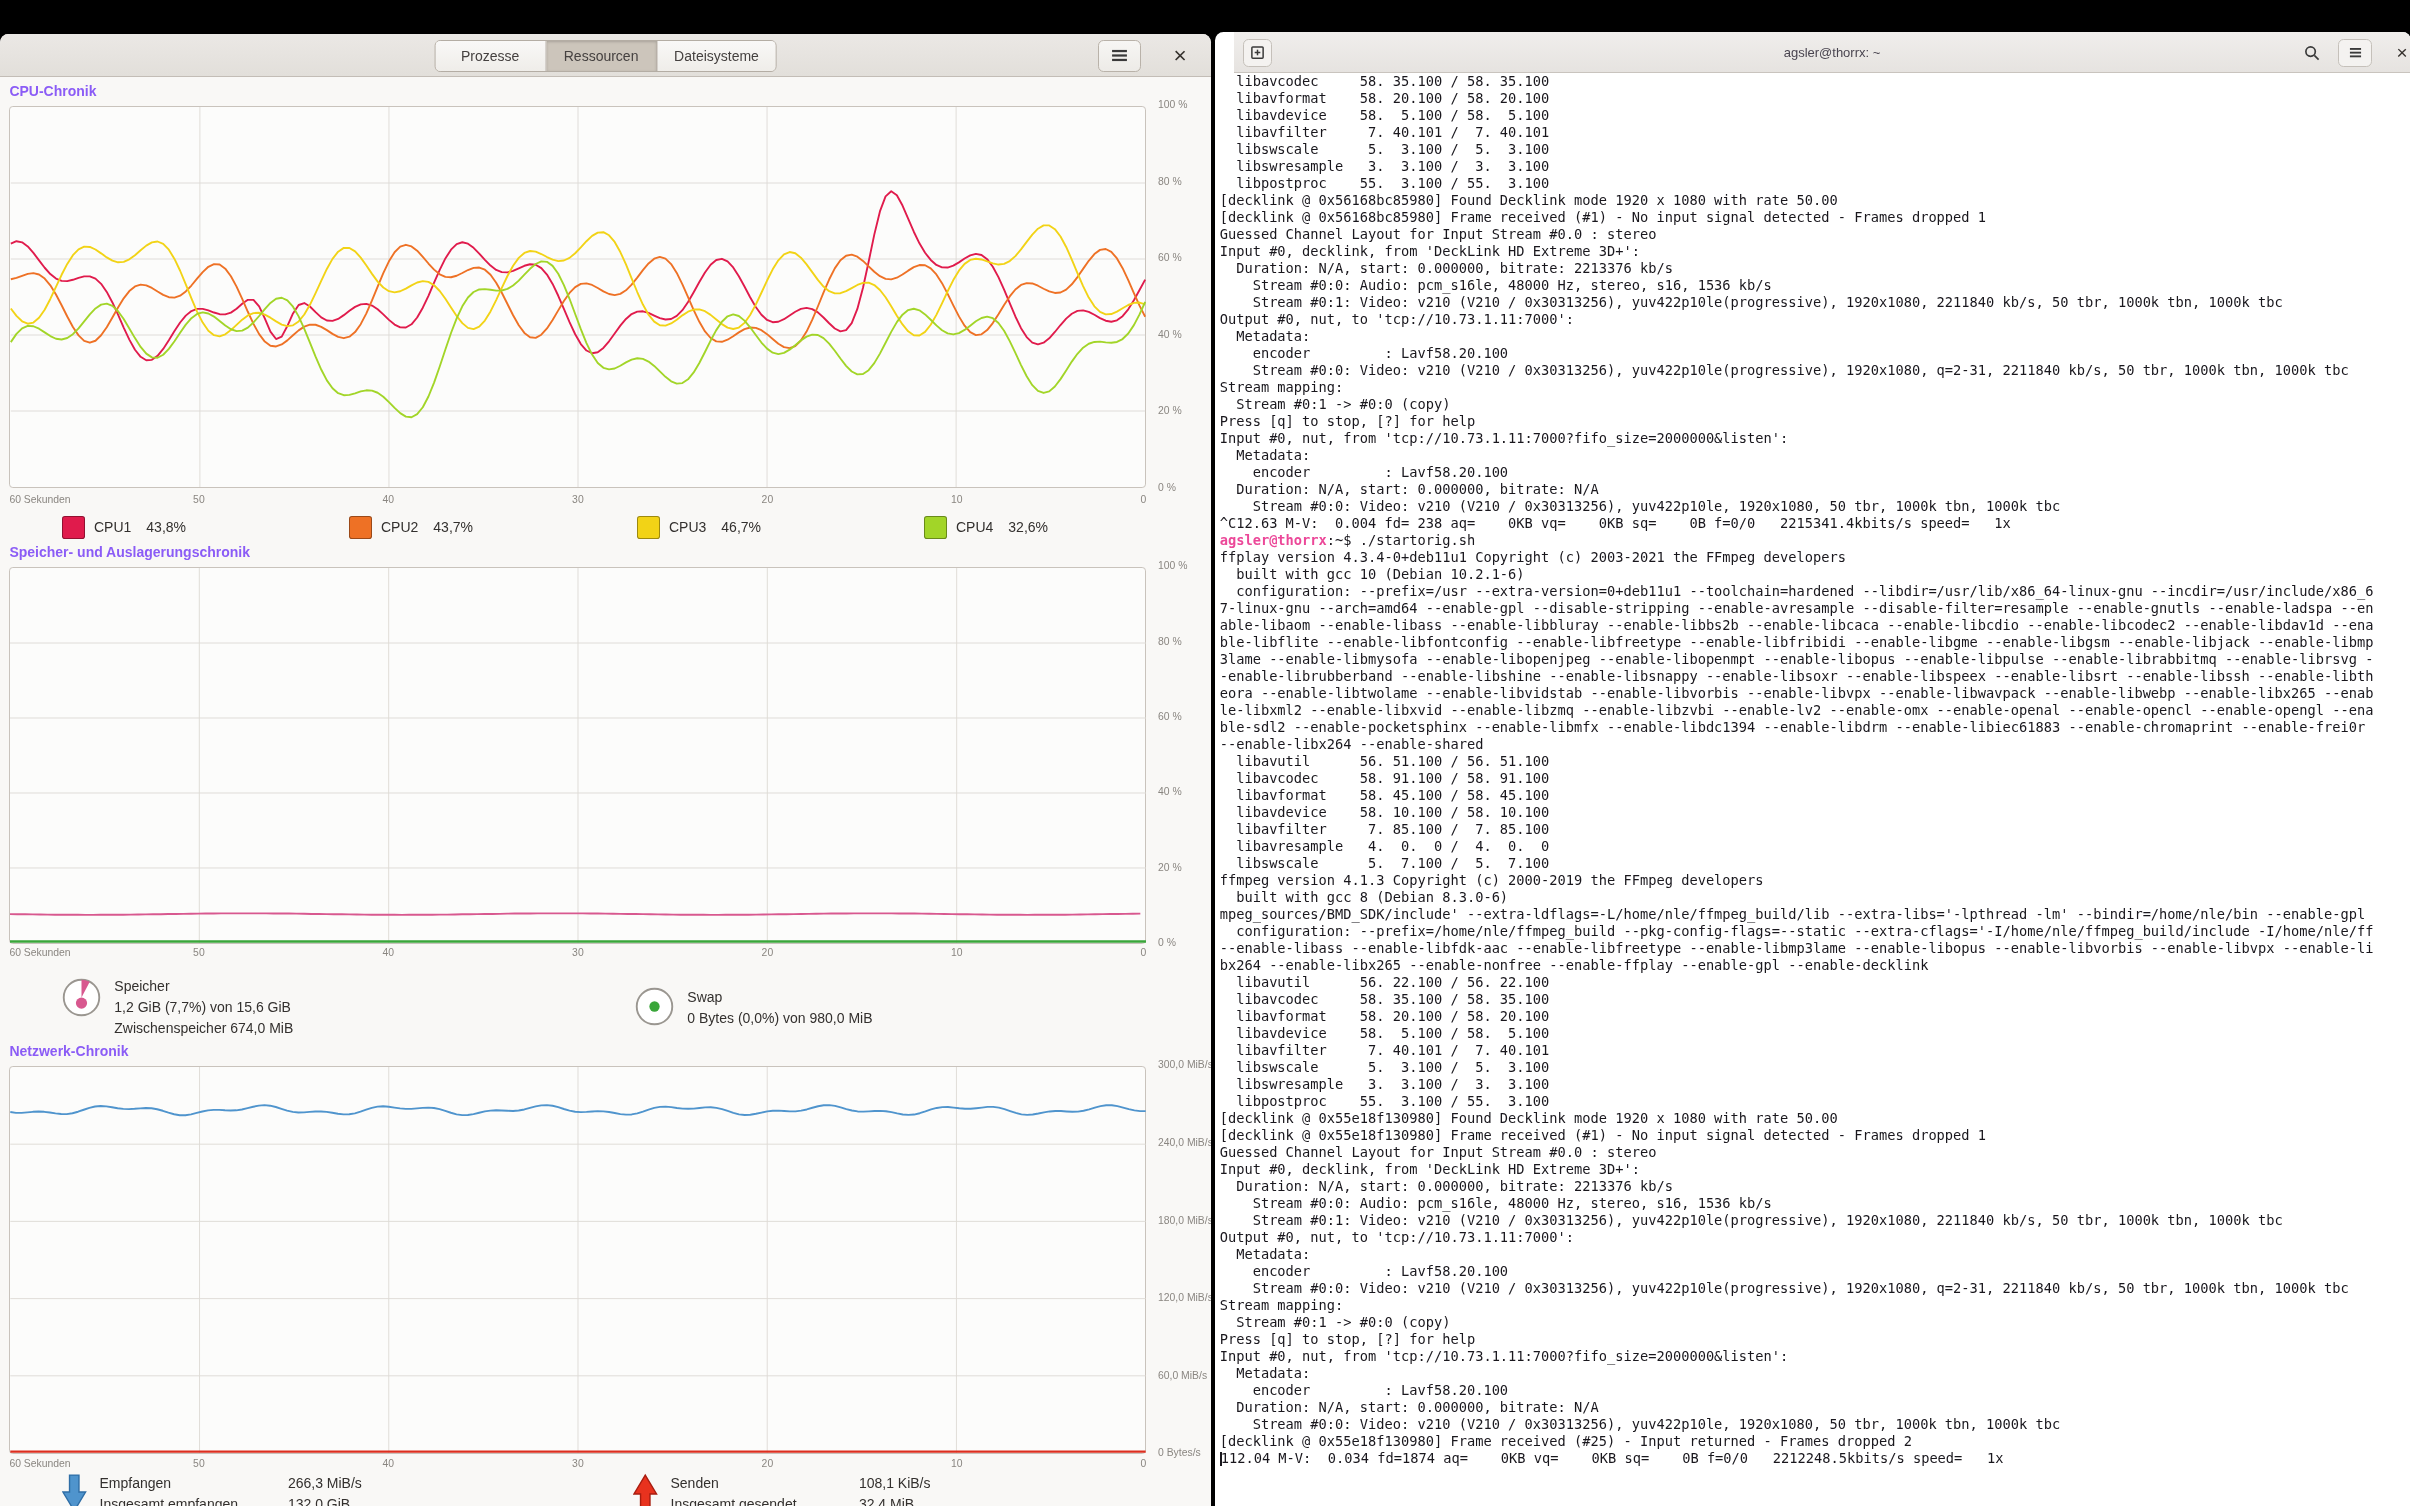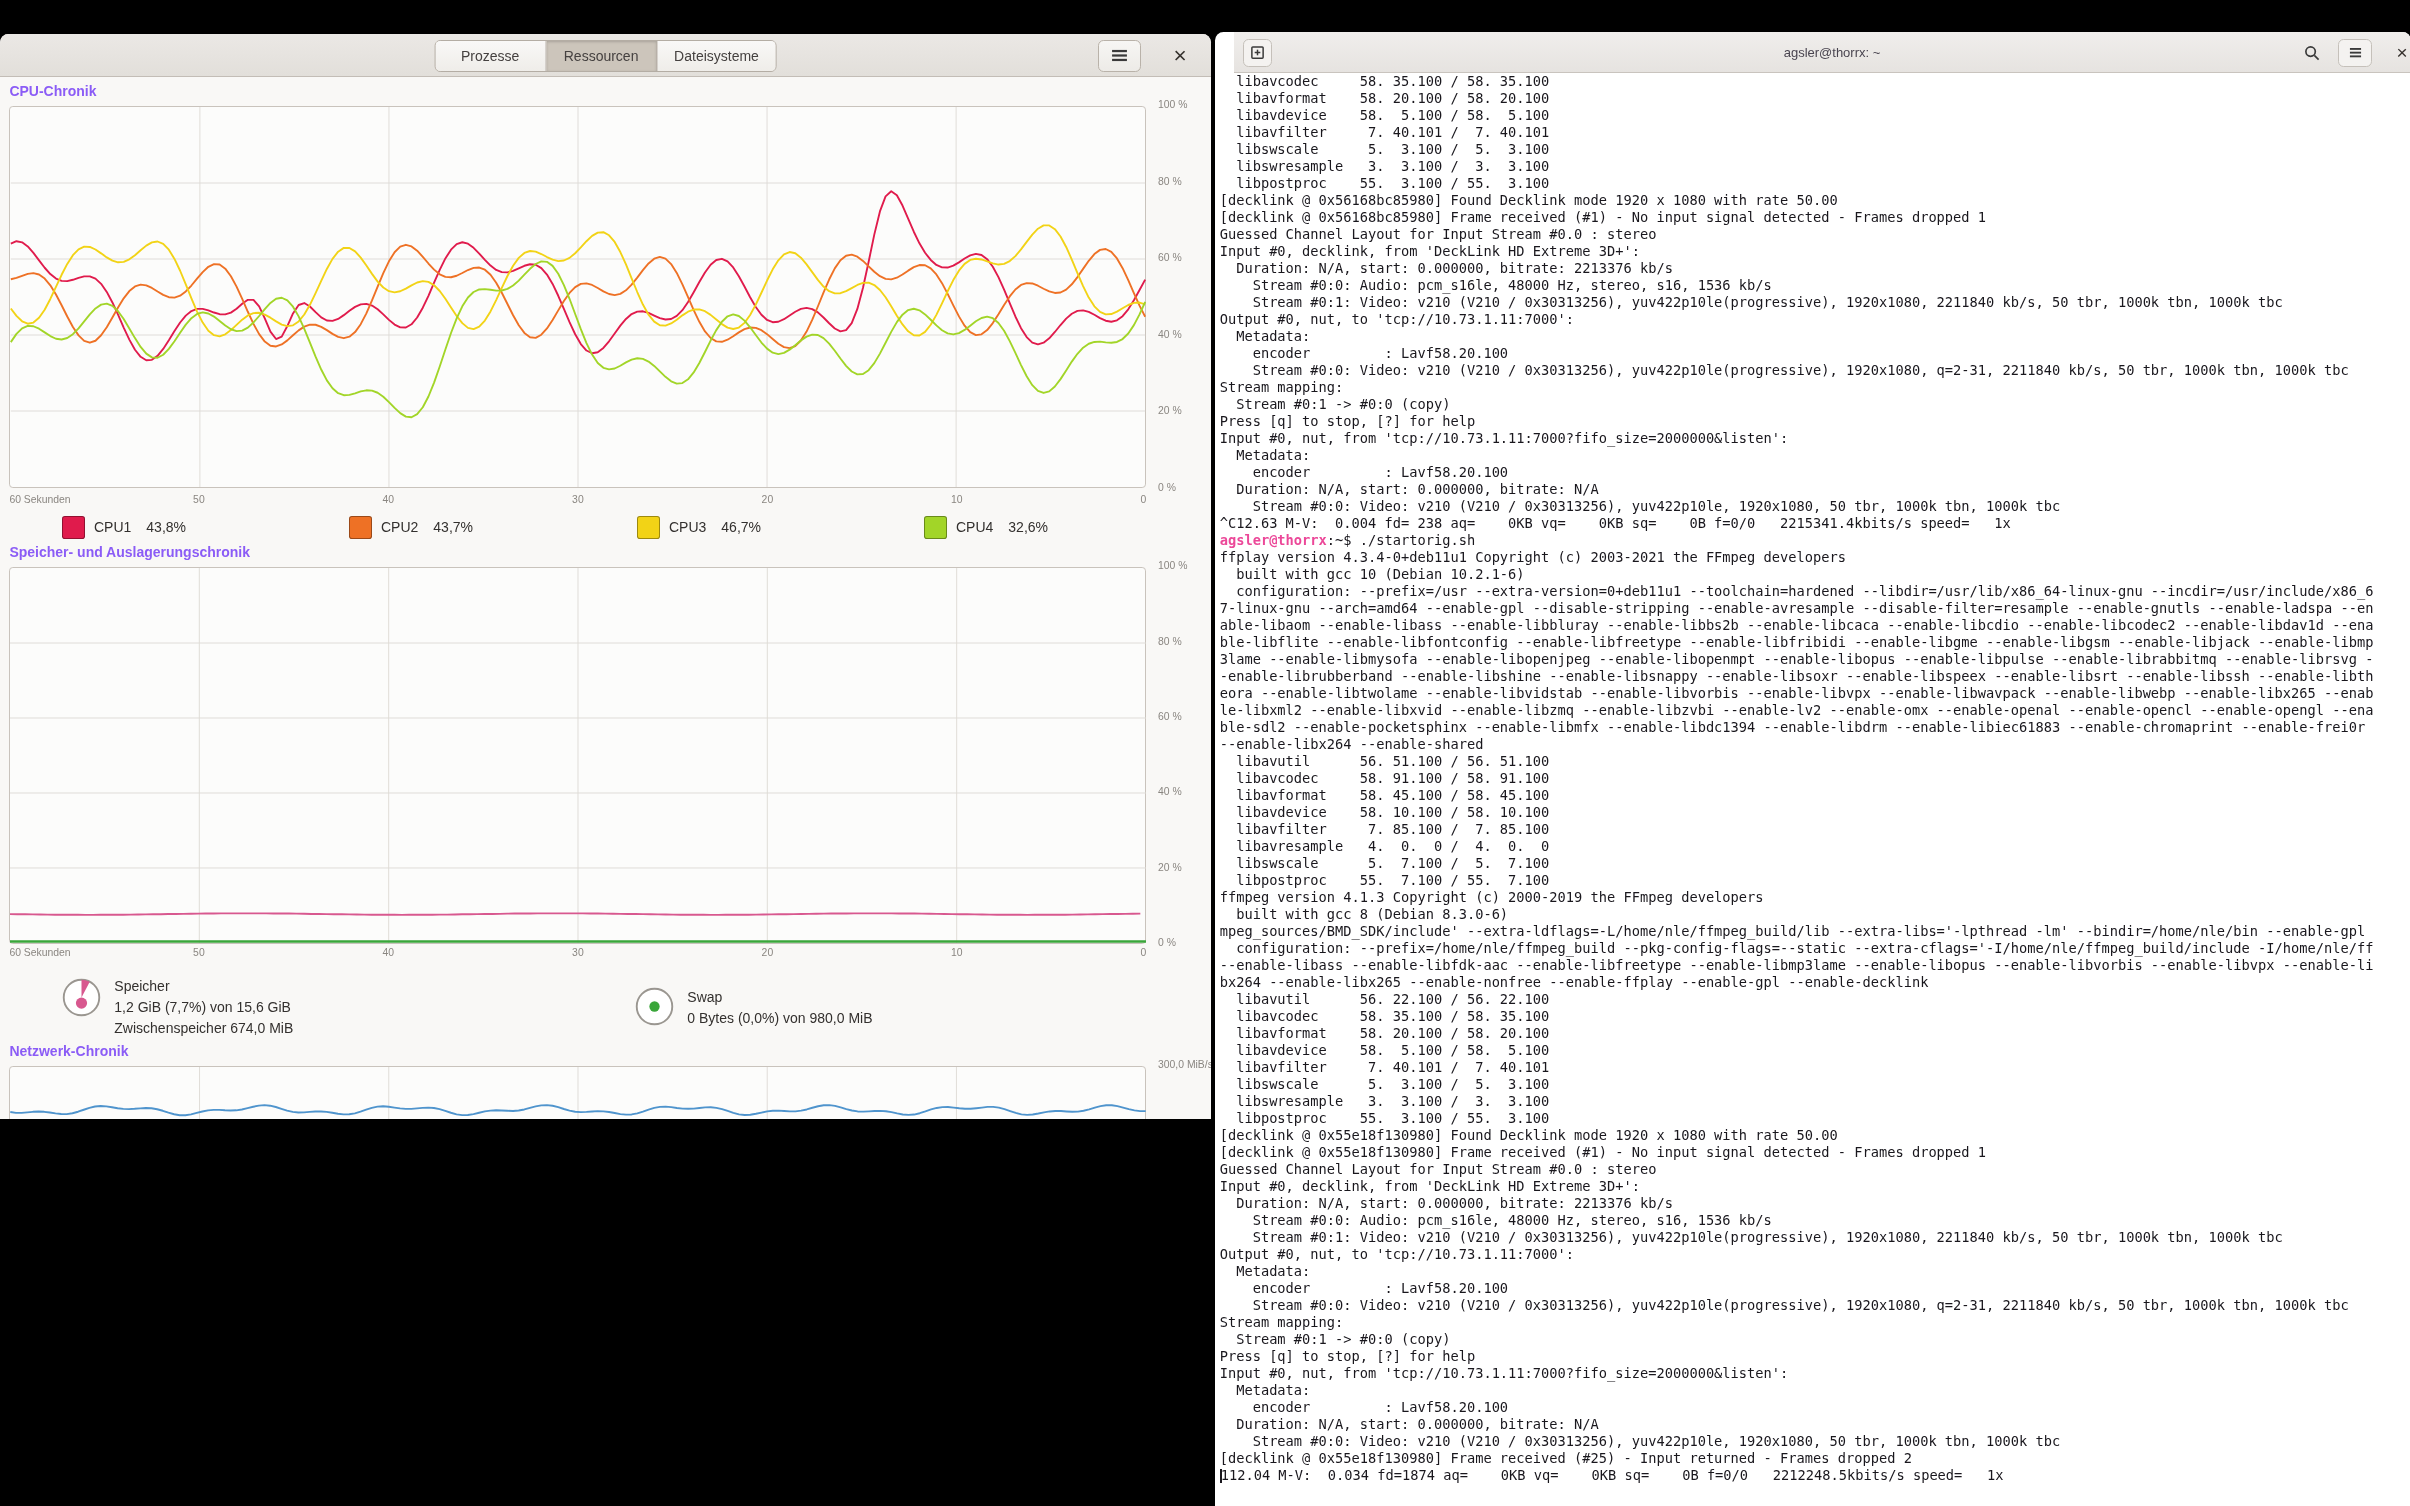--- a/index.html
+++ b/index.html
@@ -1,21 +1,21 @@
 <!DOCTYPE html>
 <html style="font-size:15px"><head>
 <meta charset="utf-8">
 <style>
   * { margin:0; padding:0; box-sizing:border-box; }
   html,body { width:2411px; height:1507px; background:#000; overflow:hidden;
               font-family:"Liberation Sans", sans-serif; }
   .screen { position:relative; width:2411px; height:1507px; background:#000; }
 
   
-  .monitor { position:absolute; left:0; top:34px; width:1211px; height:1085px;
+  .monitor { position:absolute; left:0; top:34px; width:1211px; height:1473px;
              background:#f9f8f6; border-radius:8.5px 8.5px 0 0; overflow:hidden; }
   .m-titlebar { position:absolute; left:0; top:0; width:100%; height:43px;
                 background:linear-gradient(#ebe8e5,#e2dfda); border-bottom:0.9px solid #c3bdb6; }
   .tab-group { position:absolute; left:50%; top:5.6px; transform:translateX(-50%);
                display:flex; height:32px; border-radius:5.6px; overflow:hidden;
                border:0.9px solid #b4ada4; }
   .tab { min-width:111px; padding:0 17px; display:flex; align-items:center; justify-content:center;
          font-size:14px; color:#454140; background:linear-gradient(#f9f8f7,#efede9);
          border-right:0.9px solid #b4ada4; cursor:default; }
   .tab:last-child { border-right:none; }
@@ -335,21 +335,20 @@
         <div class="t-line">le-libxml2 --enable-libxvid --enable-libzmq --enable-libzvbi --enable-lv2 --enable-omx --enable-openal --enable-opencl --enable-opengl --ena</div>
         <div class="t-line">ble-sdl2 --enable-pocketsphinx --enable-libmfx --enable-libdc1394 --enable-libdrm --enable-libiec61883 --enable-chromaprint --enable-frei0r</div>
         <div class="t-line">--enable-libx264 --enable-shared</div>
         <div class="t-line">  libavutil      56. 51.100 / 56. 51.100</div>
         <div class="t-line">  libavcodec     58. 91.100 / 58. 91.100</div>
         <div class="t-line">  libavformat    58. 45.100 / 58. 45.100</div>
         <div class="t-line">  libavdevice    58. 10.100 / 58. 10.100</div>
         <div class="t-line">  libavfilter     7. 85.100 /  7. 85.100</div>
         <div class="t-line">  libavresample   4.  0.  0 /  4.  0.  0</div>
         <div class="t-line">  libswscale      5.  7.100 /  5.  7.100</div>
-        <div class="t-line">  libpostproc    55.  7.100 / 55.  7.100</div>
         <div class="t-line">ffmpeg version 4.1.3 Copyright (c) 2000-2019 the FFmpeg developers</div>
         <div class="t-line">  built with gcc 8 (Debian 8.3.0-6)</div>
         <div class="t-line">mpeg_sources/BMD_SDK/include' --extra-ldflags=-L/home/nle/ffmpeg_build/lib --extra-libs='-lpthread -lm' --bindir=/home/nle/bin --enable-gpl</div>
         <div class="t-line">  configuration: --prefix=/home/nle/ffmpeg_build --pkg-config-flags=--static --extra-cflags='-I/home/nle/ffmpeg_build/include -I/home/nle/ff</div>
         <div class="t-line">--enable-libass --enable-libfdk-aac --enable-libfreetype --enable-libmp3lame --enable-libopus --enable-libvorbis --enable-libvpx --enable-li</div>
         <div class="t-line">bx264 --enable-libx265 --enable-nonfree --enable-ffplay --enable-gpl --enable-decklink</div>
         <div class="t-line">  libavutil      56. 22.100 / 56. 22.100</div>
         <div class="t-line">  libavcodec     58. 35.100 / 58. 35.100</div>
         <div class="t-line">  libavformat    58. 20.100 / 58. 20.100</div>
         <div class="t-line">  libavdevice    58.  5.100 / 58.  5.100</div>

